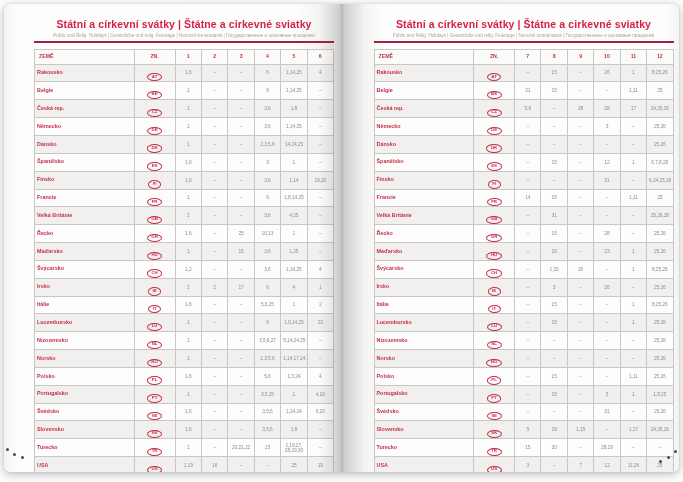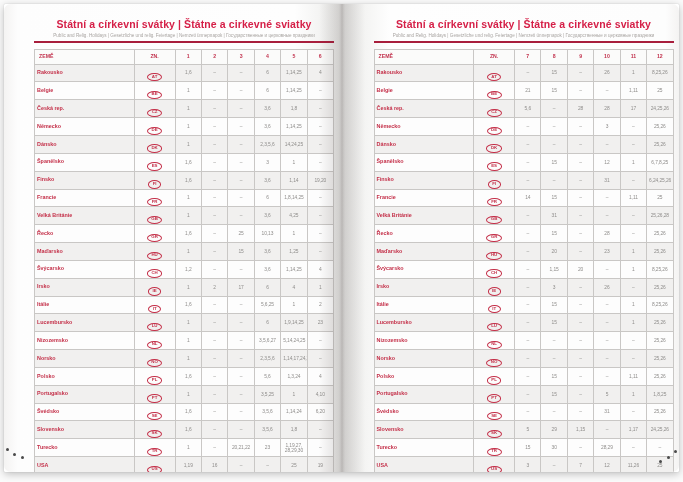--- a/index.html
+++ b/index.html
@@ -5,21 +5,21 @@
   html,body{margin:0;padding:0;}
   body{
     width:683px;height:482px;overflow:hidden;
     background:#fbfbfb;
     font-family:"Liberation Sans", sans-serif;
     position:relative;
   }
   .book{
     position:absolute;left:4px;top:4px;width:675px;height:468px;
     display:flex;
-    border-radius:1px;
+    border-radius:6px;
     box-shadow:0 2px 8px rgba(0,0,0,0.25), 0 0 1px rgba(0,0,0,0.3);
     background:#fff;
   }
   .page{
     position:relative;width:50%;height:100%;
     background:#fdfdfd;
     overflow:hidden;
   }
   .page.left{
     border-radius:7px 0 0 7px;

